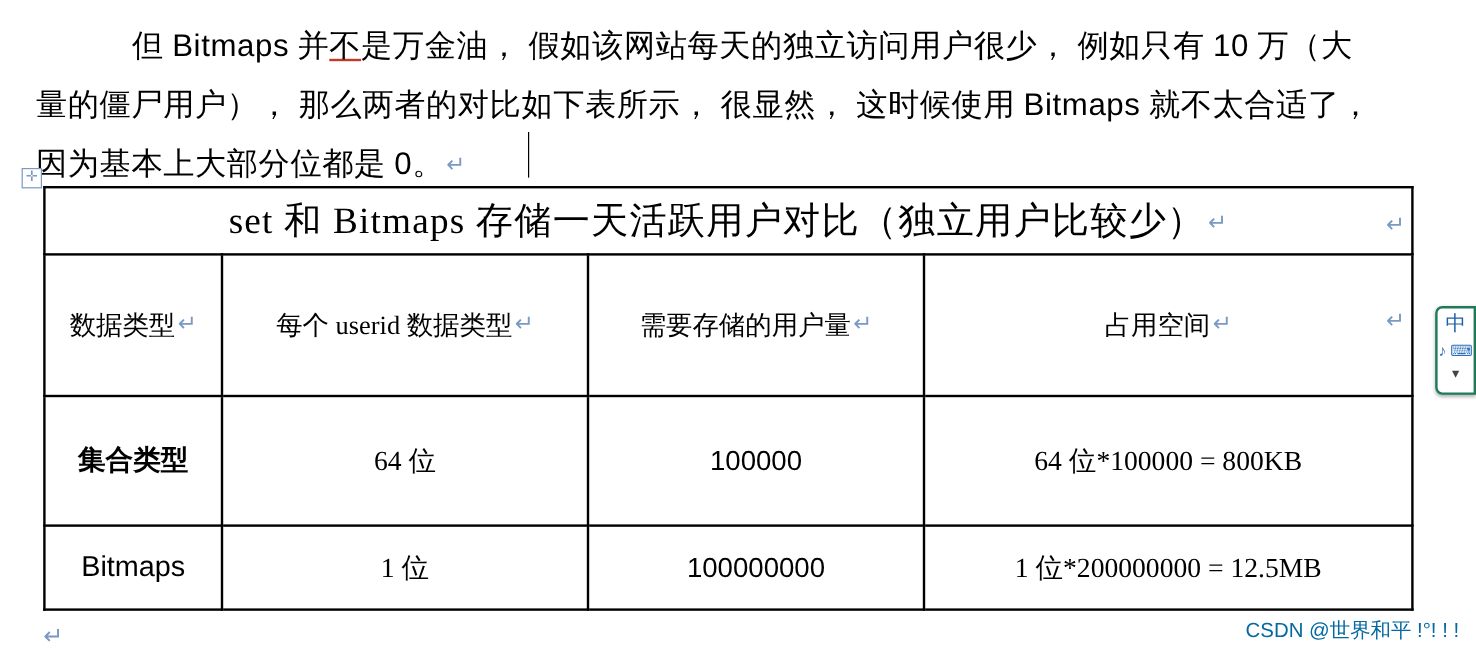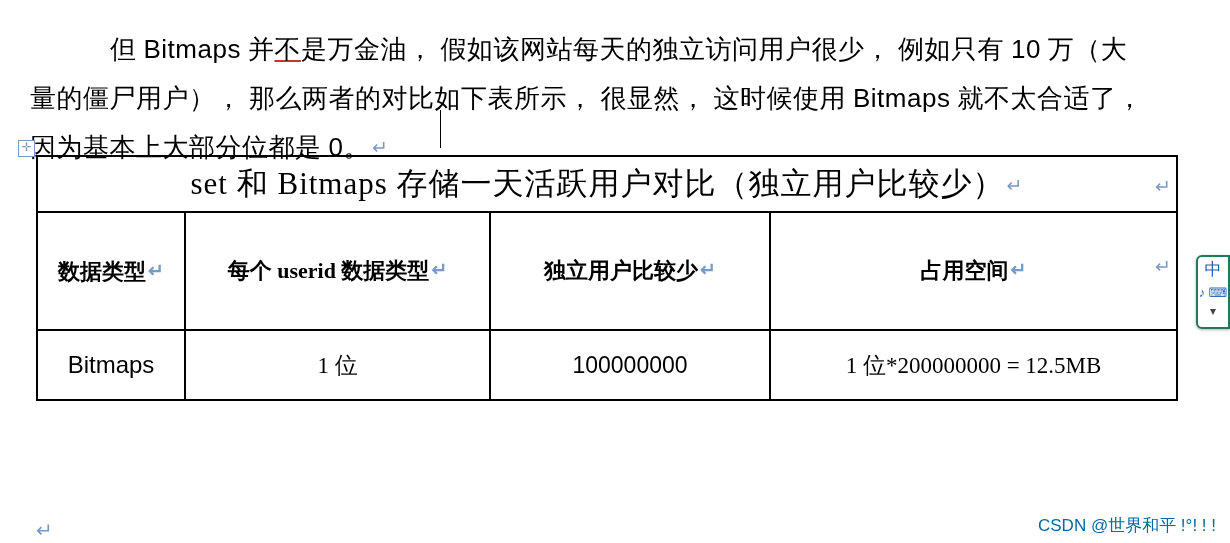--- a/index.html
+++ b/index.html
@@ -13,21 +13,21 @@
     position: relative;
     font-family: "Liberation Serif", serif;
     color: #000000;
     overflow: hidden;
   }
 
   
   .doc-body {
     position: absolute;
     left: 30px;
-    top: 25px;
+    top: 14px;
     width: 1115px;
   }
   .para {
     font-size: 26px;
     line-height: 48px;
     text-indent: 80px;
     letter-spacing: 0.5px;
     word-break: break-all;
   }
   .para .lat {
@@ -88,21 +88,21 @@
     text-align: center;
   }
   td.title-cell {
     font-size: 31px;
     text-align: left;
     padding: 10px 14px 12px 14px;
     letter-spacing: 1px;
   }
   td.hdr {
     font-size: 22px;
-    font-weight: bold;
+    font-weight: normal;
     height: 104px;
   }
   td.hdr-left {
     text-align: left;
     padding-left: 14px;
     line-height: 38px;
   }
   td.cell {
     font-size: 23px;
     height: 94px;
@@ -220,22 +220,28 @@
         <col class="c3">
         <col class="c4">
     </colgroup>
     <tbody>
       <tr>
         <td class="title-cell" colspan="4"><span>set 和 Bitmaps 存储一天活跃用户对比（独立用户比较少）</span><span class="pilcrow">↵</span></td>
       </tr>
       <tr>
         <td class="hdr hdr-left"><span>数据类型</span><span class="pilcrow">↵</span></td>
         <td class="hdr"><span>每个 userid 数据类型</span><span class="pilcrow">↵</span></td>
-        <td class="hdr"><span>独立用户比较少</span><span class="pilcrow">↵</span></td>
+        <td class="hdr"><span>需要存储的用户量</span><span class="pilcrow">↵</span></td>
         <td class="hdr"><span>占用空间</span><span class="pilcrow">↵</span></td>
+      </tr>
+      <tr>
+        <td class="cell cell-left">集合类型</td>
+        <td class="cell">64 位</td>
+        <td class="cell mono-lat">100000</td>
+        <td class="cell">64 位*100000 = 800KB</td>
       </tr>
       <tr>
         <td class="cell-left thin row-thin">Bitmaps</td>
         <td class="cell row-thin">1 位</td>
         <td class="cell row-thin mono-lat">100000000</td>
         <td class="cell row-thin">1 位*200000000 = 12.5MB</td>
       </tr>
     </tbody>
   </table>
 </div>

